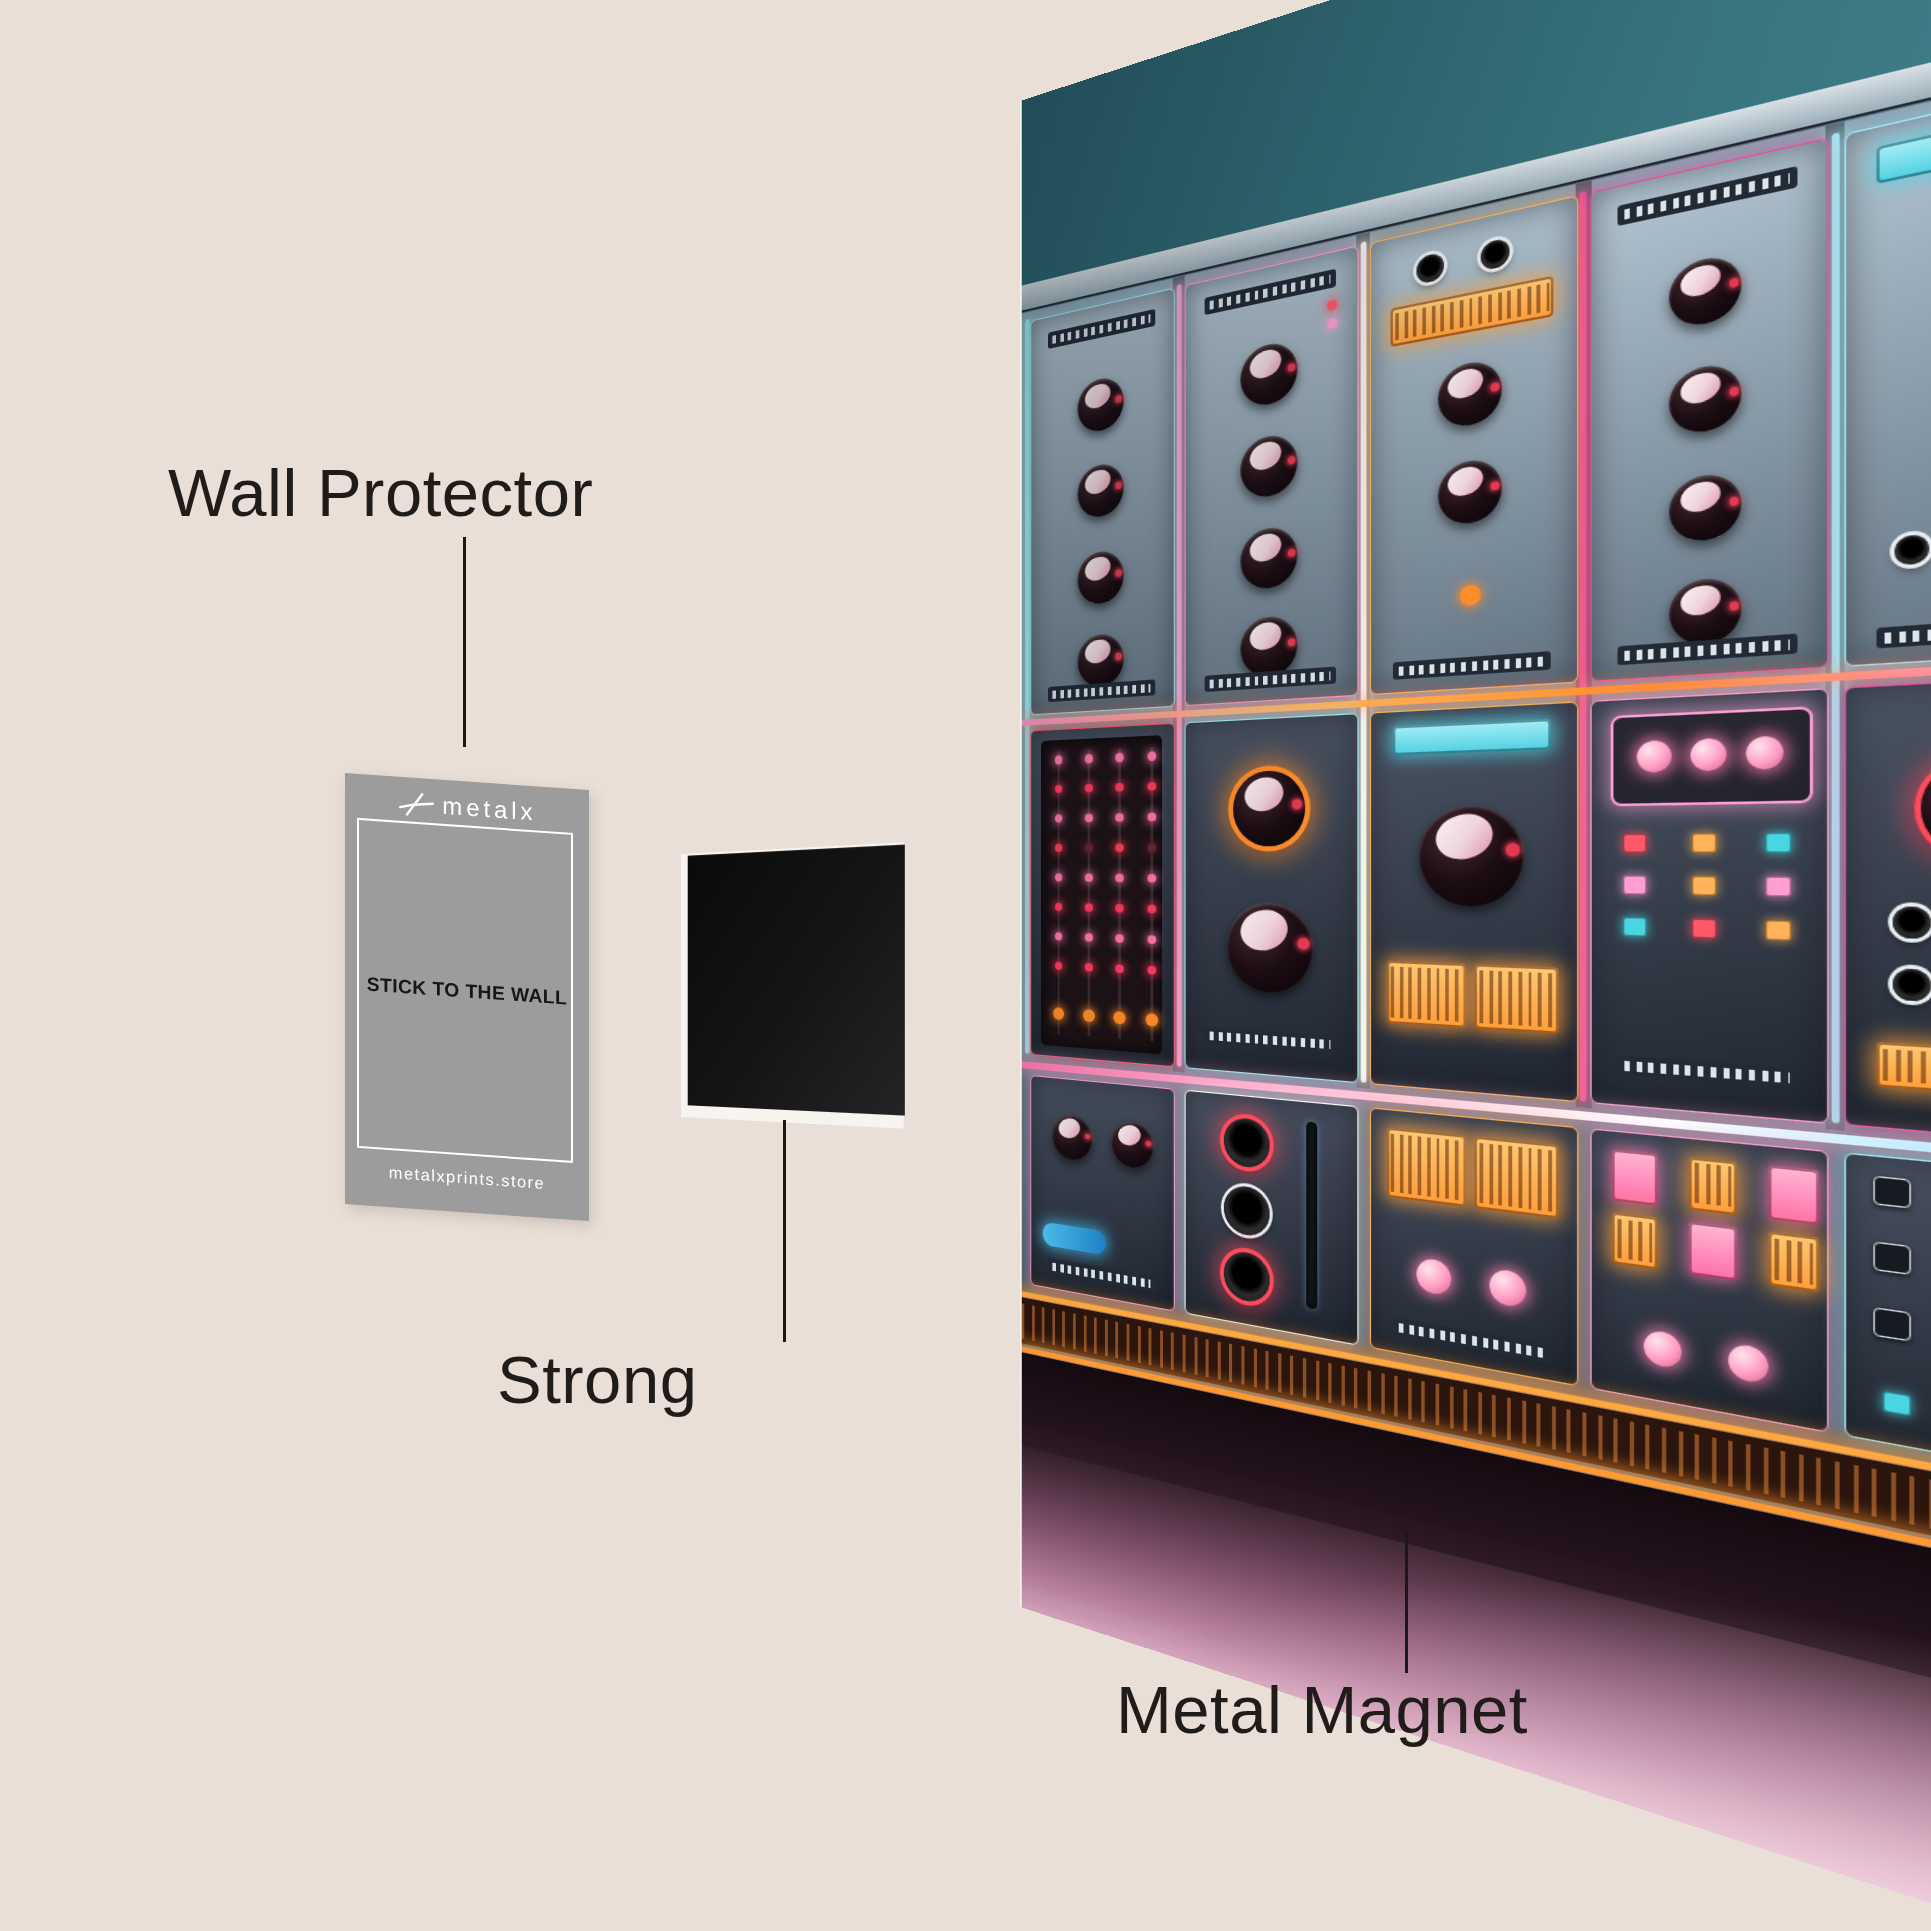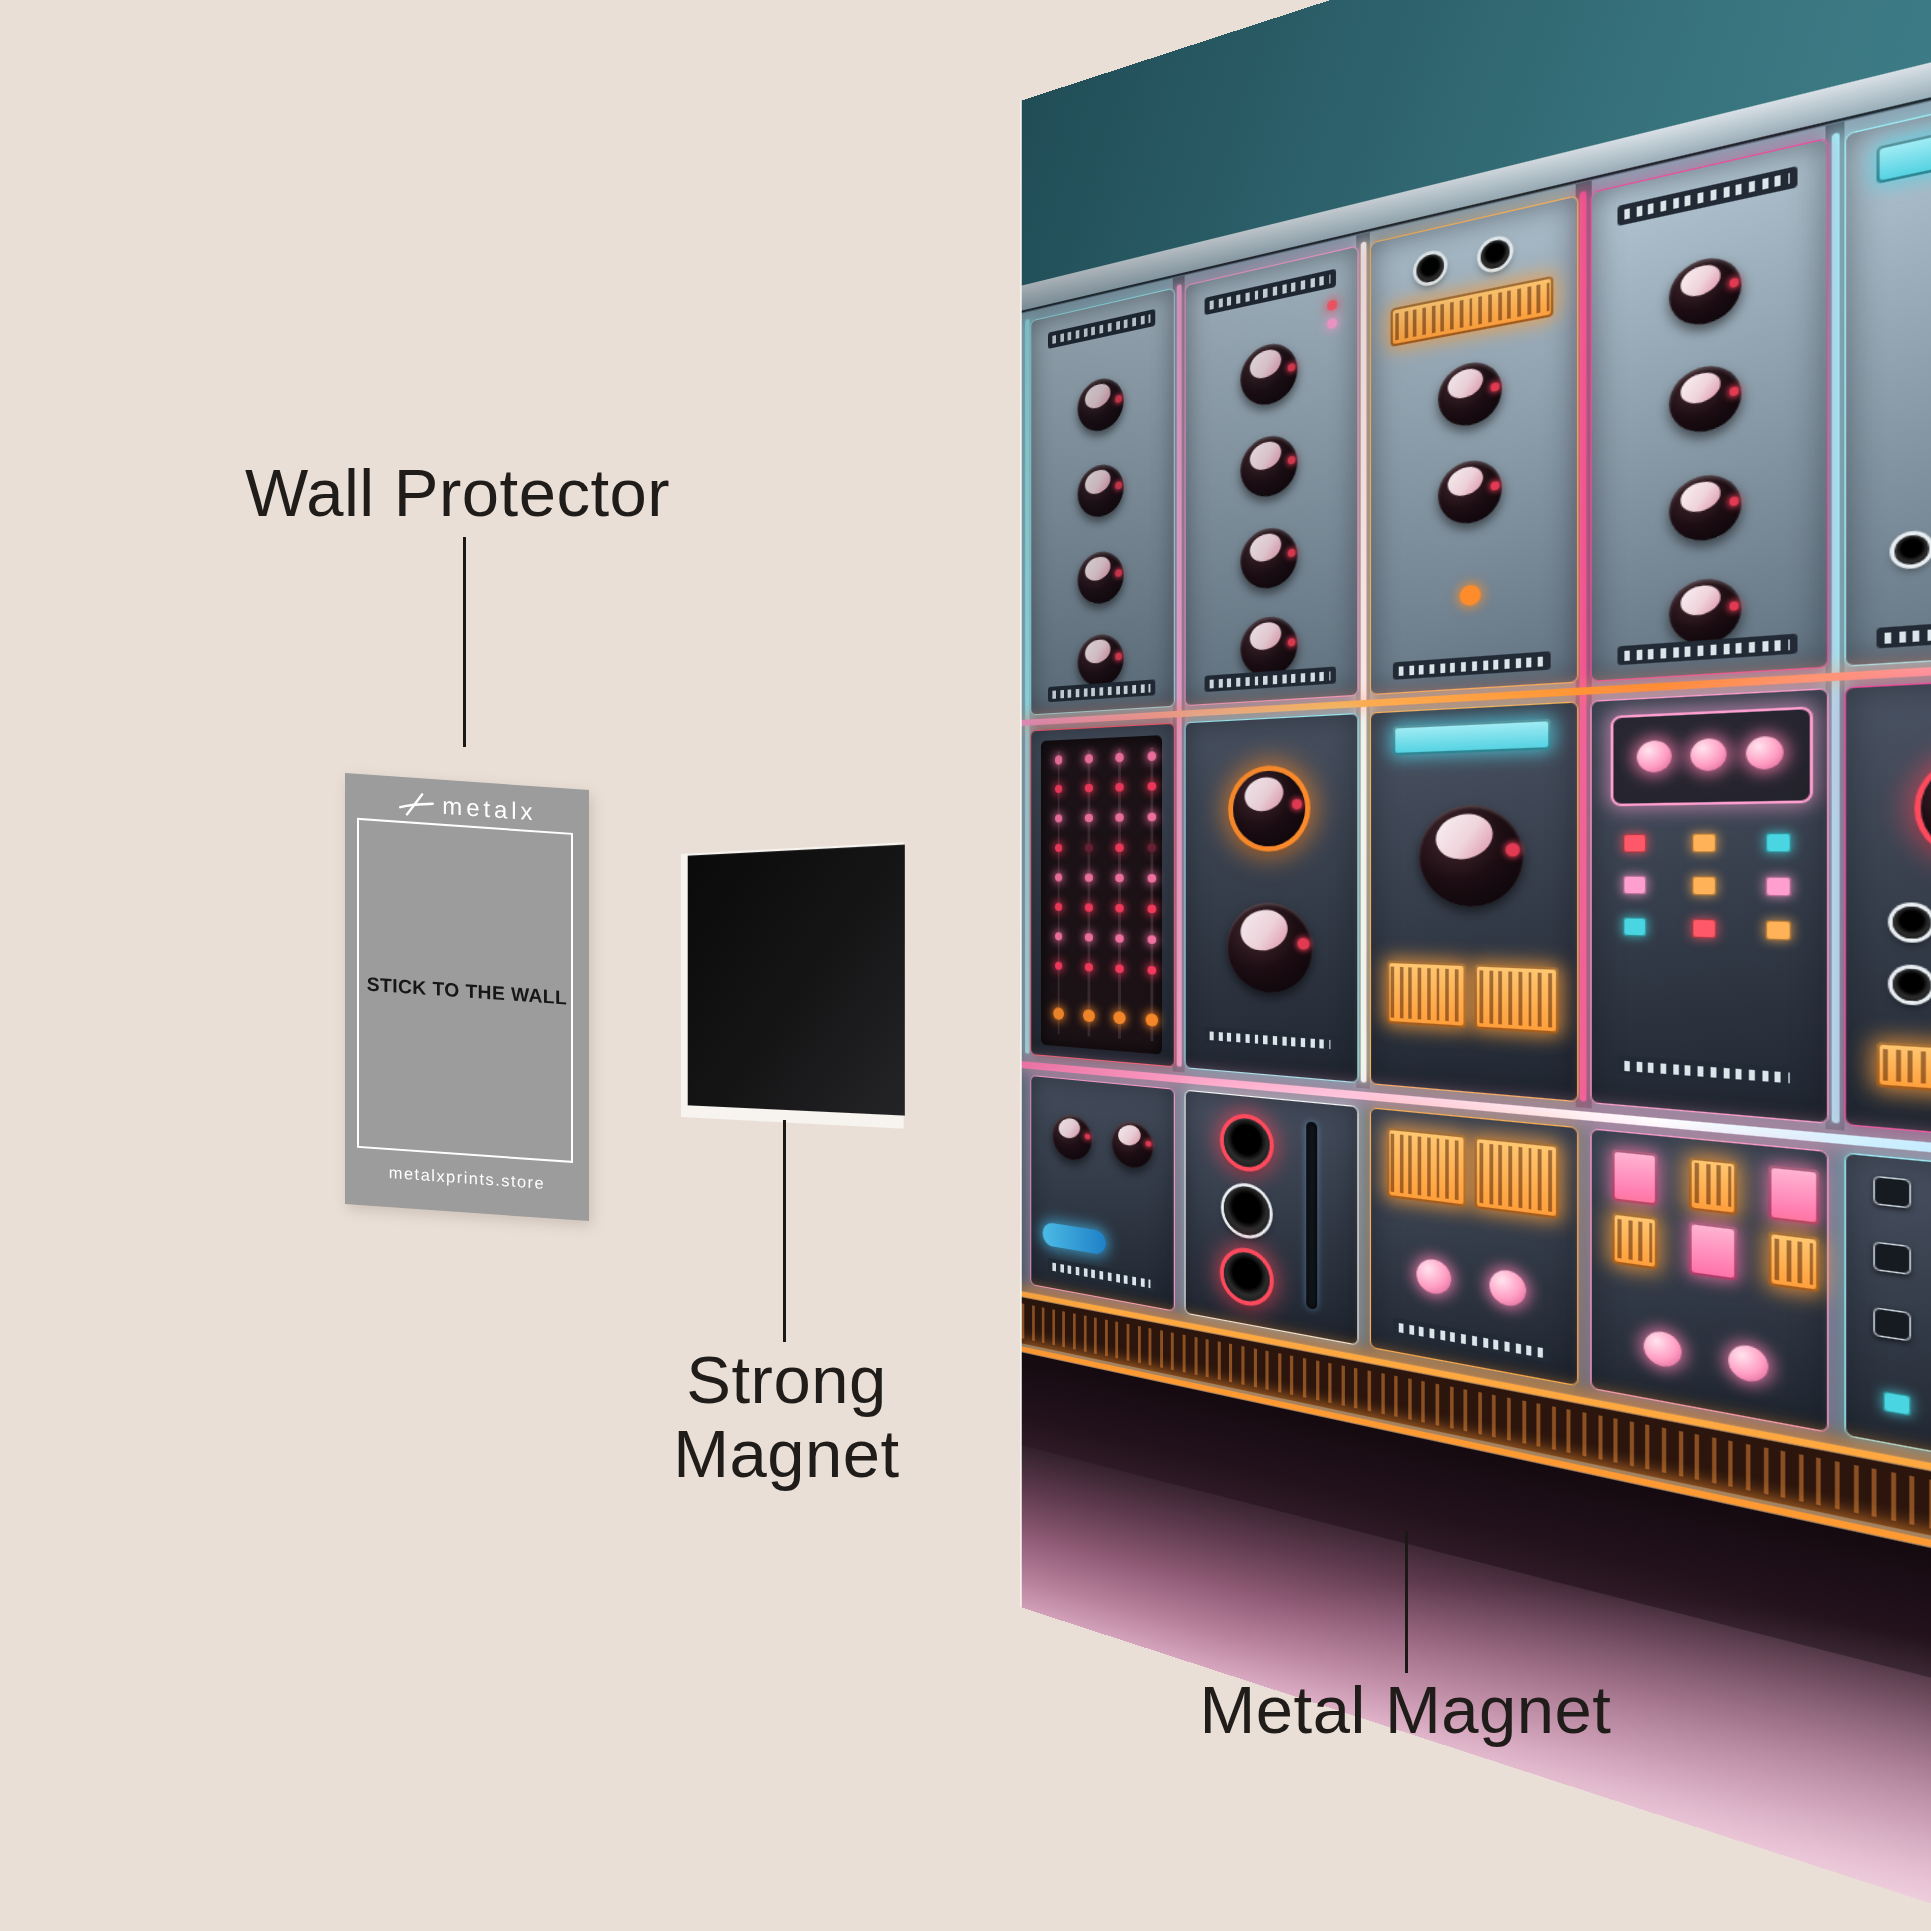--- a/index.html
+++ b/index.html
@@ -2,21 +2,21 @@
 <html><head>
 <meta charset="utf-8">
 <style>
   html,body { margin:0; padding:0; }
   body { width:1931px; height:1931px; overflow:hidden;
          font-family:"Liberation Sans","DejaVu Sans",sans-serif; }
   .stage { position:absolute; left:0; top:0; width:1931px; height:1931px; background:#eadfd6; }
 
   
   .anno { position:absolute; color:#201c19; font-weight:500; font-size:67px;
-          line-height:1.1; text-align:center; letter-spacing:0.5px; }
+          line-height:1.1; letter-spacing:0.5px; }
   .connector { position:absolute; width:2.9px; background:#1b1815; }
 
   
   .card-wrap { position:absolute; left:345px; top:773px; transform:skewY(4deg);
                transform-origin:top left; }
   .card { position:relative; width:244px; height:431px; background:#9c9c9c;
           box-shadow:2.9px 4.8px 13.5px rgba(100,85,78,.22); }
   .card-logo { position:absolute; left:0; top:9.7px; width:100%; height:33px;
                display:flex; align-items:center; justify-content:center; gap:7.7px; }
   .card-logo svg { display:block; }
@@ -83,21 +83,20 @@
     </div>
   </div>
 
   <div class="magnet-wrap">
     <div class="magnet-backing"></div>
     <div class="magnet-face"></div>
   </div>
   <div class="connector" style="left:783px; top:1120px; height:222px;"></div>
   <div class="anno" style="left:497px; top:1343px; width:579px;">
     <span style="display:block;">Strong</span>
-    <span style="display:block;">Magnet</span>
   </div>
 
   <div class="poster">
     <div id="poster-art">
         <div style="left: 0px; top: 0px; width: 1044px; height: 185px; background: linear-gradient(105deg, rgb(42, 99, 110) 0%, rgb(55, 114, 124) 55%, rgb(68, 136, 147) 100%);"></div>
         <div style="left: 0px; top: 185px; width: 1044px; height: 25px; background: linear-gradient(rgb(216, 224, 229), rgb(155, 175, 186)); border-bottom: 2.9px solid rgb(29, 36, 44);"></div>
         <div style="left: 0px; top: 213px; width: 1044px; height: 976px; background: linear-gradient(rgb(139, 160, 176) 0%, rgb(123, 144, 160) 35%, rgb(102, 120, 138) 70%, rgb(78, 93, 109) 100%);"></div>
         <div style="left: 3.9px; top: 220px; width: 4.8px; height: 732px; border-radius: 2.9px; background: rgb(159, 240, 248); box-shadow: rgba(159, 240, 248, 0.667) 0px 0px 11.6px 2.9px;"></div>
         <div style="left: 164px; top: 213px; width: 11.6px; height: 744px; background: rgba(24, 31, 39, 0.5);"></div>
         <div style="left: 168px; top: 220px; width: 4.8px; height: 732px; border-radius: 2.9px; background: rgb(255, 159, 208); box-shadow: rgba(255, 159, 208, 0.667) 0px 0px 11.6px 2.9px;"></div>

